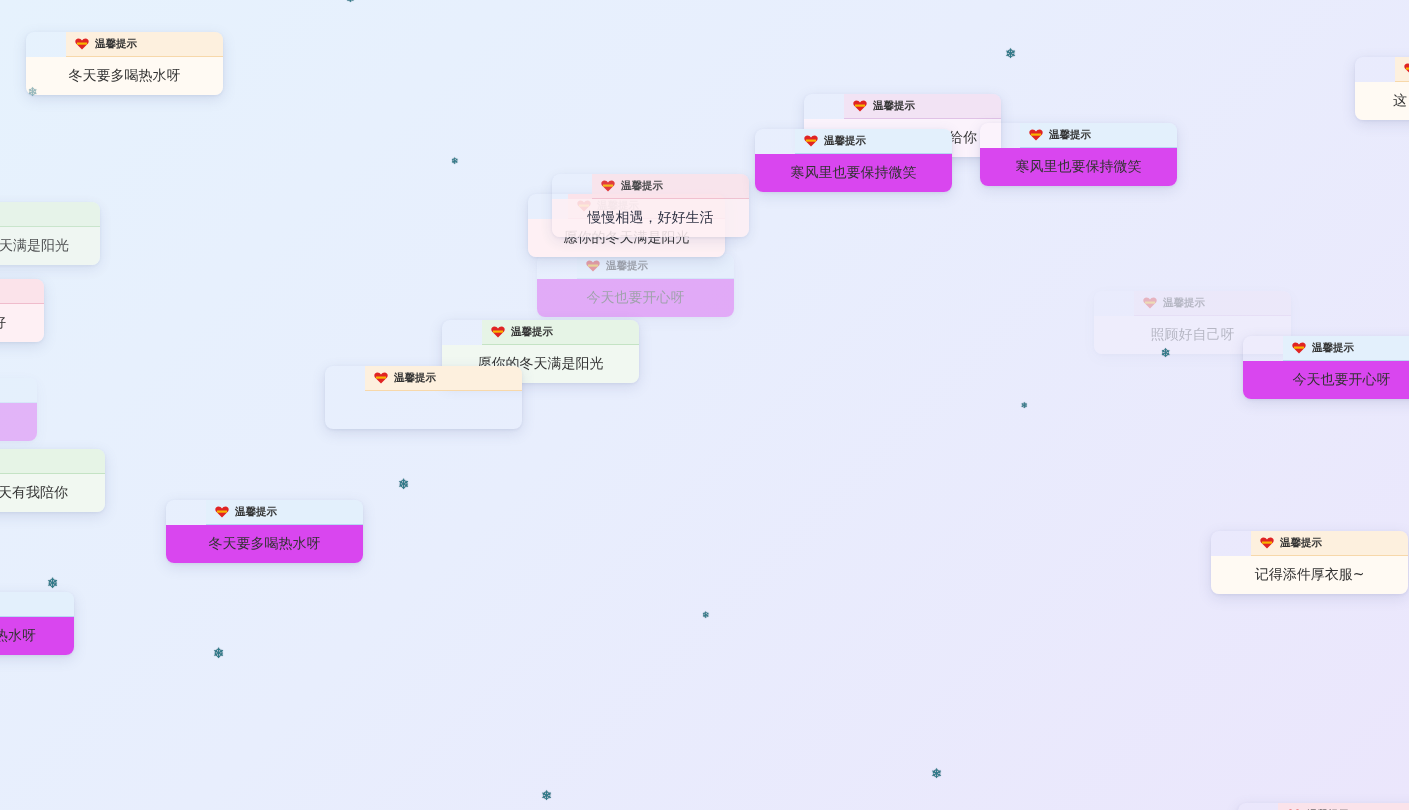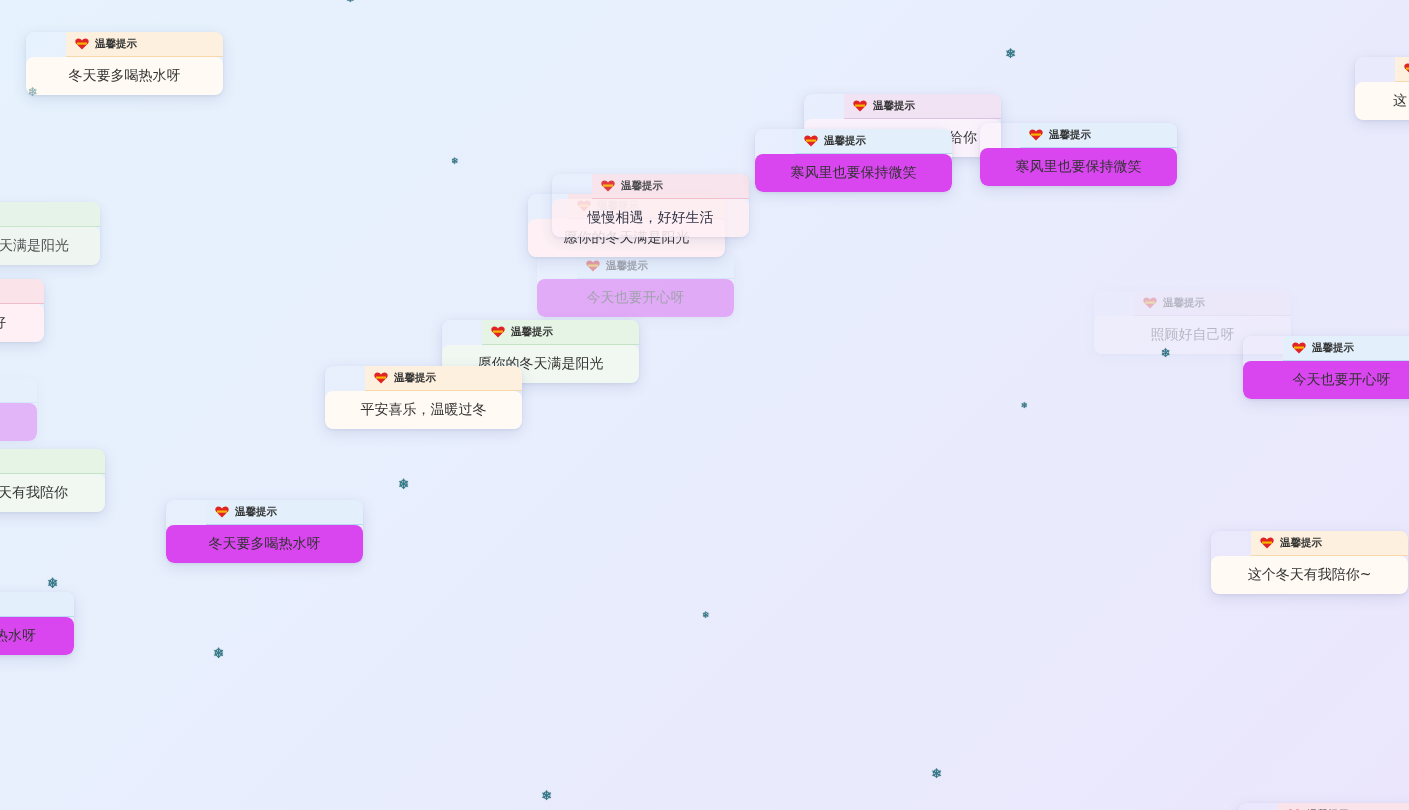--- a/index.html
+++ b/index.html
@@ -14,21 +14,21 @@
     overflow:hidden; box-sizing:border-box;
   }
   .tip-head {
     height:25px; display:flex; align-items:center; padding-left:9px;
     box-sizing:border-box; border-bottom:1px solid;margin-left:40px;
   }
   .tip-head .heart { width:14px; height:12px; margin-right:6px; display:inline-block; }
   .tip-title { font-size:10.5px; font-weight:bold; color:#333; }
   .tip-body {
     height:38px; display:flex; align-items:center; justify-content:center;
-    font-size:14px; color:#333;border-radius:8px;
+    font-size:14px; color:#333;
   }
   .t-orange .tip-head { background:#fdf0de; border-color:#f7d8aa; }
   .t-orange .tip-body { background:#fffaf3; }
   .t-blue .tip-head { background:#e3f0fc; border-color:#b8d9f2; }
   .t-blue .tip-body { background:#d946ef; }
   .t-green .tip-head { background:#e6f4e6; border-color:#c4e3c4; }
   .t-green .tip-body { background:#f1f8f1; }
   .t-pink .tip-head { background:#fbe3ea; border-color:#f0bccc; }
   .t-pink .tip-body { background:#fef0f4; }
   .t-purple .tip-head { background:#f2e3f4; border-color:#e0c2e6; }
@@ -203,21 +203,20 @@
 </div>
 
 <div class="tip t-orange" style="left:325px;top:366px;">
   <div class="tip-head">
     <svg class="heart" viewBox="0 0 14 12">
         <path d="M7 11.5 L1 5.5 C-0.5 3.5 0.5 0.5 3.5 0.5 C5 0.5 6.2 1.3 7 2.5 C7.8 1.3 9 0.5 10.5 0.5 C13.5 0.5 14.5 3.5 13 5.5 Z" fill="#e02424"></path>
         <rect x="2" y="4.5" width="10" height="2.2" fill="#f7b500"></rect>
       </svg>
     <span class="tip-title">温馨提示</span>
   </div>
-  <div class="tip-body">平安喜乐，温暖过冬</div>
 </div>
 
 <div class="tip t-blue" style="left:1243px;top:336px;">
   <div class="tip-head">
     <svg class="heart" viewBox="0 0 14 12">
         <path d="M7 11.5 L1 5.5 C-0.5 3.5 0.5 0.5 3.5 0.5 C5 0.5 6.2 1.3 7 2.5 C7.8 1.3 9 0.5 10.5 0.5 C13.5 0.5 14.5 3.5 13 5.5 Z" fill="#e02424"></path>
         <rect x="2" y="4.5" width="10" height="2.2" fill="#f7b500"></rect>
       </svg>
     <span class="tip-title">温馨提示</span>
   </div>
@@ -236,21 +235,21 @@
 </div>
 
 <div class="tip t-orange" style="left:1211px;top:531px;">
   <div class="tip-head">
     <svg class="heart" viewBox="0 0 14 12">
         <path d="M7 11.5 L1 5.5 C-0.5 3.5 0.5 0.5 3.5 0.5 C5 0.5 6.2 1.3 7 2.5 C7.8 1.3 9 0.5 10.5 0.5 C13.5 0.5 14.5 3.5 13 5.5 Z" fill="#e02424"></path>
         <rect x="2" y="4.5" width="10" height="2.2" fill="#f7b500"></rect>
       </svg>
     <span class="tip-title">温馨提示</span>
   </div>
-  <div class="tip-body">这个冬天有我陪你~</div>
+  <div class="tip-body">记得添件厚衣服~</div>
 </div>
 
 <span class="snow" style="left:346px;top:-6px;font-size:10px">❄</span>
 <span class="snow" style="left:28px;top:86px;font-size:12px;opacity:.5">❄</span>
 <span class="snow" style="left:451px;top:157px;font-size:9px">❄</span>
 <span class="snow" style="left:1005px;top:47px;font-size:13px">❄</span>
 <span class="snow" style="left:1161px;top:347px;font-size:12px">❄</span>
 <span class="snow" style="left:1021px;top:402px;font-size:8px">❄</span>
 <span class="snow" style="left:398px;top:477px;font-size:14px">❄</span>
 <span class="snow" style="left:47px;top:576px;font-size:14px">❄</span>

